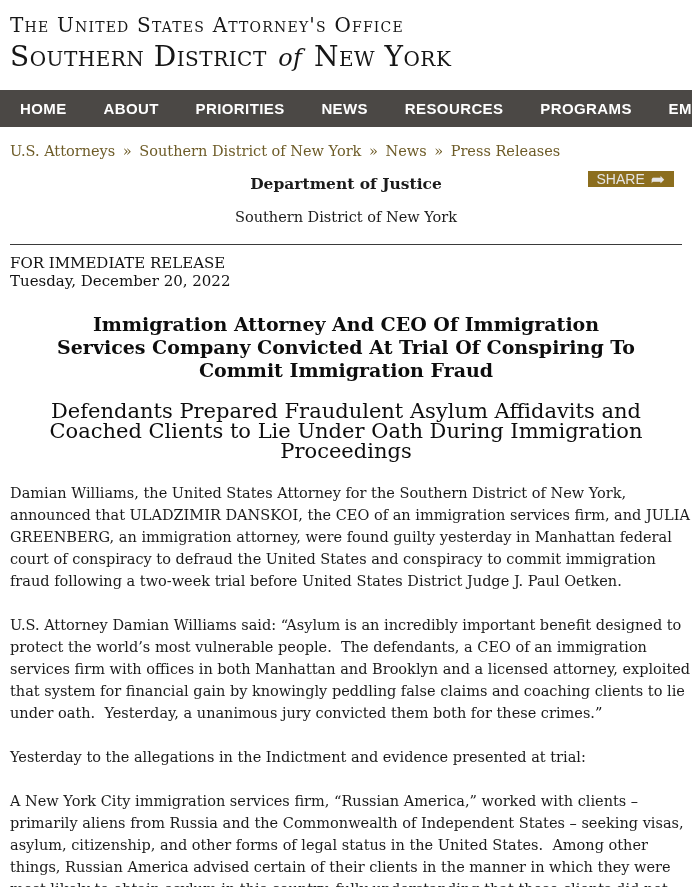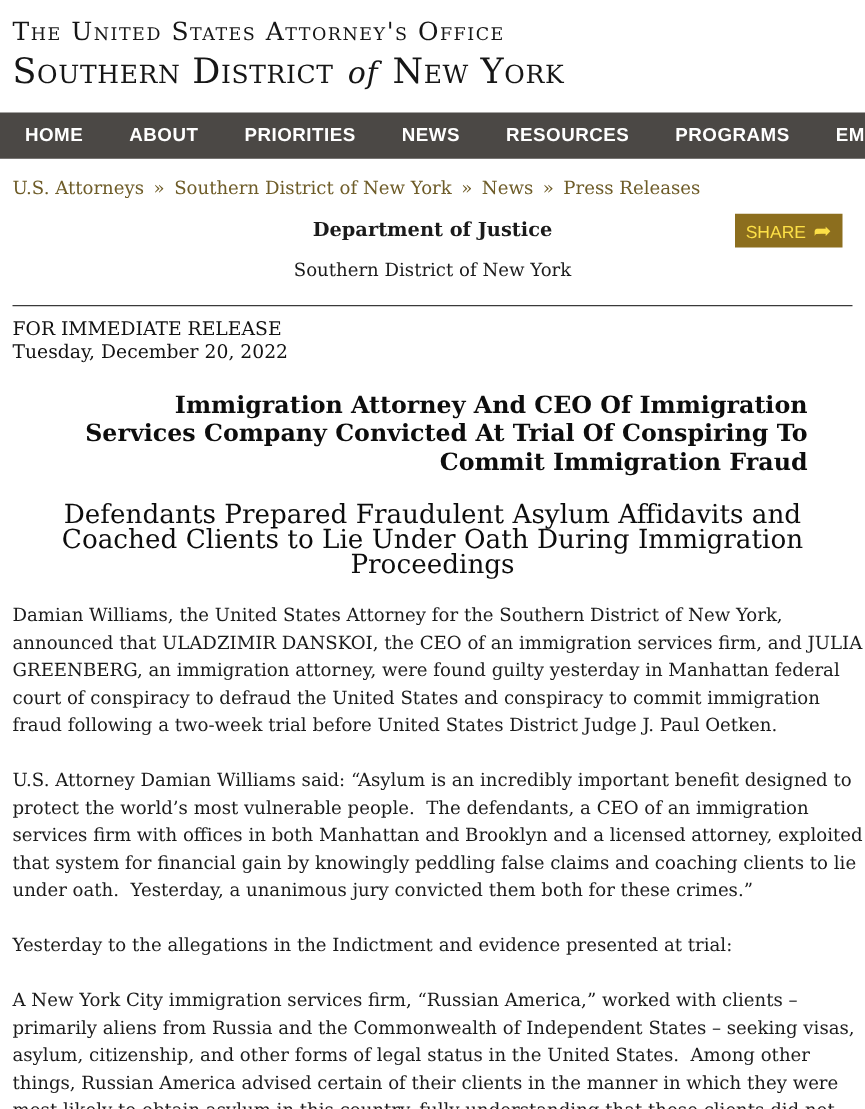--- a/index.html
+++ b/index.html
@@ -67,24 +67,24 @@
   .doj-block { text-align: center; margin-top: 15px; }
   .doj-line1 { font-weight: bold; font-size: 15.5px; }
   .doj-line2, .doj-line3 { font-size: 14.5px; margin-top: 16px; }
 
   
   .share-btn {
     position: absolute;
     top: 171px;
     right: 18px;
     background: #8c6e1e;
-    color: #fde047;
+    color: #e5e5e5;
     font-family: "Liberation Sans", sans-serif;
     font-size: 14px;
-    height: 27px;
+    height: 16px;
     padding: 0 9px;
     display: flex;
     align-items: center;
     gap: 6px;
     cursor: pointer;
     border: none;
   }
   .share-icon { font-size: 17px; line-height: 1; }
 
   
@@ -101,21 +101,21 @@
     font-size: 15px;
     color: #111111;
     flex-direction: column;
   }
 
   
   .article-title {
     font-size: 19px;
     font-weight: bold;
     line-height: 23px;
-    text-align: right;
+    text-align: center;
     max-width: 600px;
     margin: 23px auto 0 auto;
     color: #0d0d0d;
   }
   .article-subtitle {
     font-size: 21px;
     font-weight: normal;
     line-height: 20px;
     text-align: center;
     margin: 19px 8px 0 8px;

